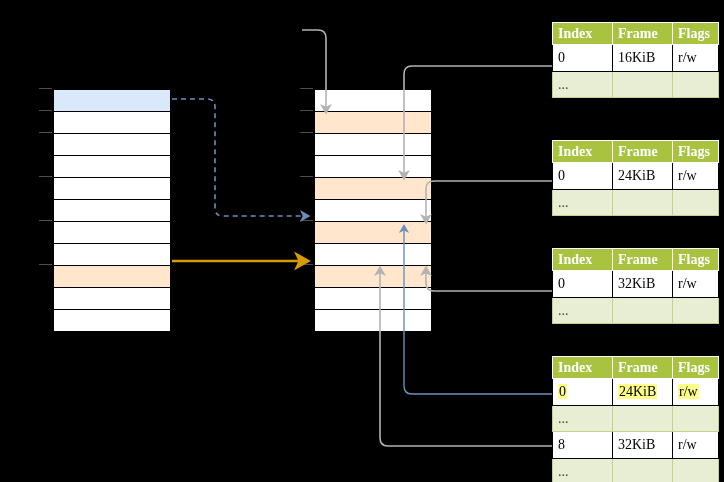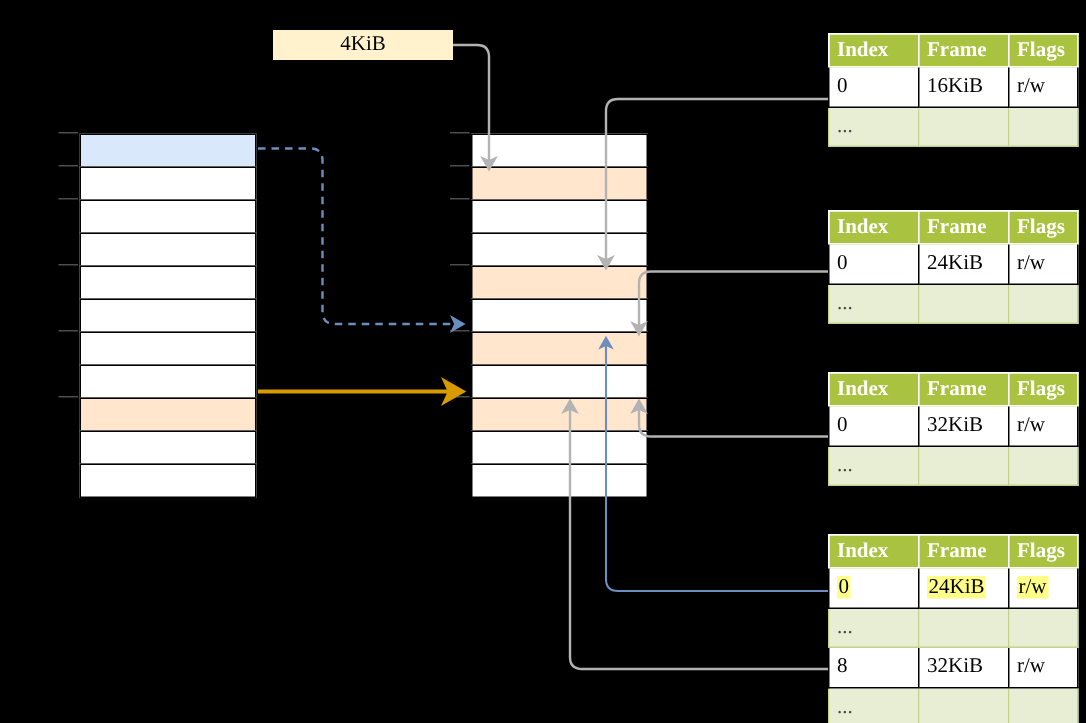--- a/index.html
+++ b/index.html
@@ -80,21 +80,20 @@
   .hl{background:#ffff88;padding:0 1px;}
 
   
   #wires{position:absolute;left:0;top:0;width:724px;height:482px;pointer-events:none;}
 </style>
 </head>
 <body>
 
 <div id="stage">
 
-  <div class="abs kib-label" style="left:182px;top:20px;width:120px;height:20px;">4KiB</div>
 
   <div class="abs memcol" id="left-col" style="left:52px;top:88px;width:120px;height:242px;">
       <div class="memrow blue" style="top: 0px; height: 23px;"></div>
       <div class="memrow" style="top: 22px; height: 23px;"></div>
       <div class="memrow" style="top: 44px; height: 23px;"></div>
       <div class="memrow" style="top: 66px; height: 23px;"></div>
       <div class="memrow" style="top: 88px; height: 23px;"></div>
       <div class="memrow" style="top: 110px; height: 23px;"></div>
       <div class="memrow" style="top: 132px; height: 23px;"></div>
       <div class="memrow" style="top: 154px; height: 23px;"></div>

